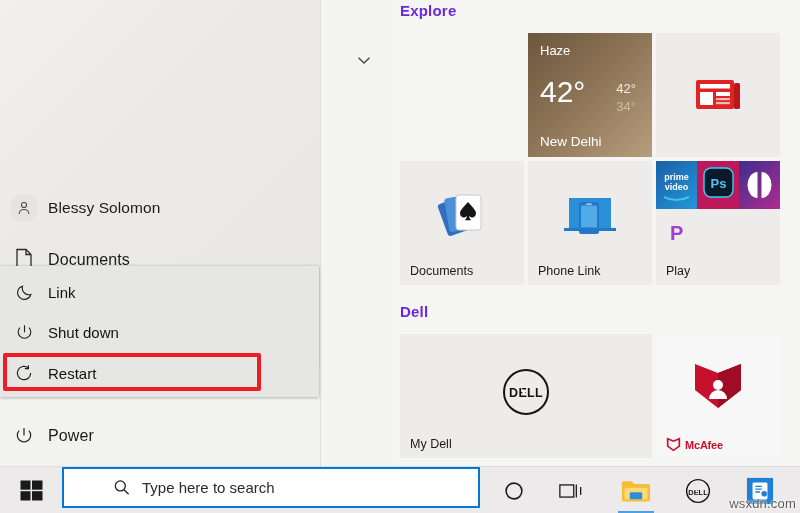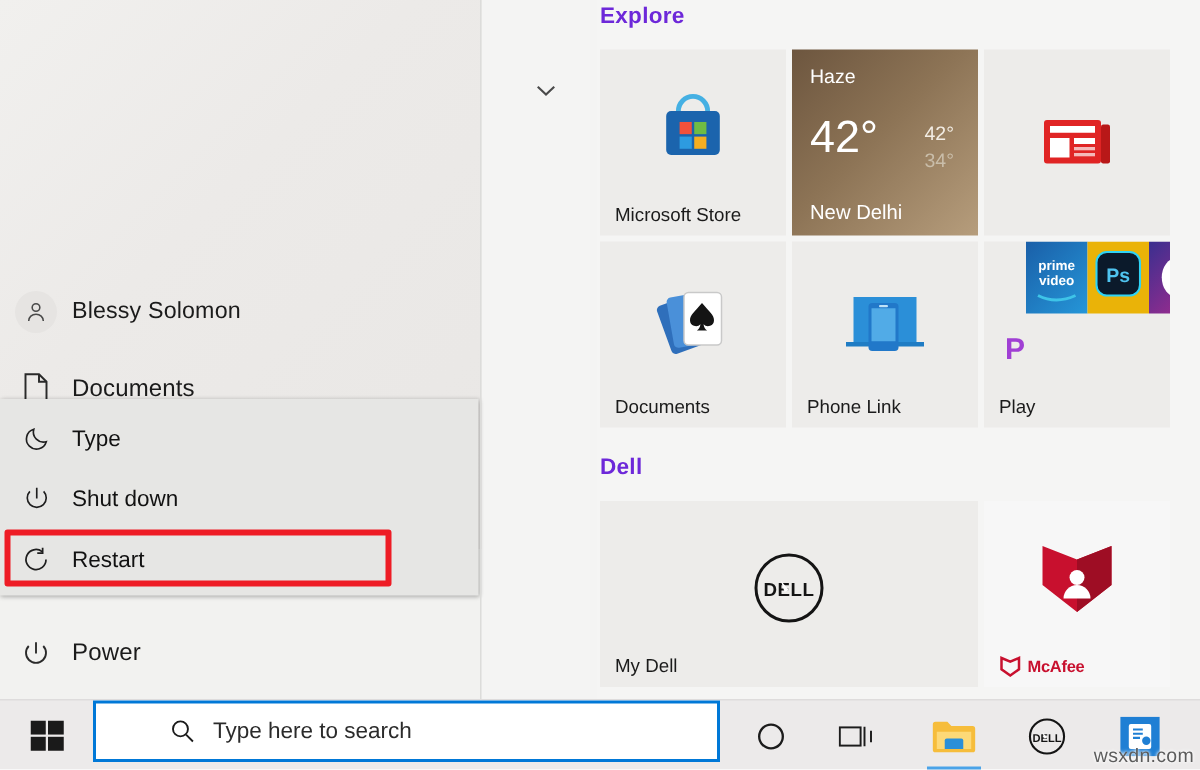--- a/index.html
+++ b/index.html
@@ -325,21 +325,21 @@
       </div>
 
       <div id="power-flyout">
 
         <div class="flyout-item" id="fly-sleep">
           <span class="flyout-icon">
             <svg width="19" height="19" viewBox="0 0 24 24" fill="none" stroke="#1f1f1f" stroke-width="1.4">
               <path d="M20 14.5A8.5 8.5 0 0 1 9.5 4 8.5 8.5 0 1 0 20 14.5z"></path>
             </svg>
           </span>
-          <span class="flyout-label">Type</span>
+          <span class="flyout-label">Link</span>
         </div>
 
         <div class="flyout-item" id="fly-shut">
           <span class="flyout-icon">
             <svg width="19" height="19" viewBox="0 0 24 24" fill="none" stroke="#1f1f1f" stroke-width="1.4">
               <path d="M12 2.8v9"></path>
               <path d="M17.8 5.8a8 8 0 1 1-11.6 0"></path>
             </svg>
           </span>
           <span class="flyout-label">Shut down</span>
@@ -366,34 +366,20 @@
       <svg width="14" height="9" viewBox="0 0 14 9" fill="none" stroke="#4a4a4a" stroke-width="1.4">
         <path d="M1.5 1.8 L7 7 L12.5 1.8"></path>
       </svg>
     </div>
 
     <div id="tiles-pane"></div>
 
     <div class="group-title" id="title-explore">Explore</div>
     <div class="group-title" id="title-dell">Dell</div>
 
-    <div class="tile" id="tile-store">
-      <div class="tile-art" style="top:-16px;">
-        <svg width="52" height="52" viewBox="0 0 64 64">
-          <path d="M20 16 a12 12 0 0 1 24 0" fill="none" stroke="#45b0e3" stroke-width="4"></path>
-          <rect x="10" y="16" width="44" height="36" rx="4" fill="#1b64ad"></rect>
-          <rect x="10" y="16" width="44" height="36" rx="4" fill="url(#bg1)" opacity="0"></rect>
-          <rect x="21" y="25" width="10" height="10" fill="#f2513a"></rect>
-          <rect x="33" y="25" width="10" height="10" fill="#6fbc44"></rect>
-          <rect x="21" y="37" width="10" height="10" fill="#2d9be0"></rect>
-          <rect x="33" y="37" width="10" height="10" fill="#f5ae20"></rect>
-        </svg>
-      </div>
-      <div class="tile-label">Microsoft Store</div>
-    </div>
 
     <div class="tile" id="tile-weather">
       <div class="wx-cond">Haze</div>
       <div class="wx-temp">42°</div>
       <div class="wx-hi">42°</div>
       <div class="wx-lo">34°</div>
       <div class="wx-city">New Delhi</div>
     </div>
 
     <div class="tile" id="tile-news">
@@ -434,28 +420,28 @@
           <rect x="18" y="10" width="20" height="32" rx="2.5" fill="#2178c9"></rect>
           <rect x="20" y="13.5" width="16" height="22" fill="#59b4ec" opacity=".85"></rect>
           <rect x="25" y="11.4" width="6" height="1.4" rx=".7" fill="#bfe3f8"></rect>
         </svg>
       </div>
       <div class="tile-label">Phone Link</div>
     </div>
 
     <div class="tile" id="tile-play">
       <div id="play-strip">
-        <div class="play-chip" style="background:linear-gradient(135deg,#1a5fa8,#2596d8);margin-left:28px;">
+        <div class="play-chip" style="background:linear-gradient(135deg,#1a5fa8,#2596d8);">
           <svg width="41" height="48" viewBox="0 0 41 48">
             <text x="20.5" y="19" font-family="Liberation Sans, sans-serif" font-size="9" font-weight="bold" fill="#ffffff" text-anchor="middle">prime</text>
             <text x="20.5" y="29" font-family="Liberation Sans, sans-serif" font-size="9" font-weight="bold" fill="#ffffff" text-anchor="middle">video</text>
             <path d="M8 36 q12 6 25 0" fill="none" stroke="#3ec4e8" stroke-width="2"></path>
           </svg>
         </div>
-        <div class="play-chip" style="background:#eab308;">
+        <div class="play-chip" style="background:#be185d;text-align:right;">
           <svg width="41" height="48" viewBox="0 0 41 48">
             <rect x="6" y="7" width="29" height="29" rx="7" fill="#0b1a2b" stroke="#2fd3f5" stroke-width="1.4"></rect>
             <text x="20.5" y="27" font-family="Liberation Sans, sans-serif" font-size="13" font-weight="bold" fill="#4fc4f0" text-anchor="middle">Ps</text>
           </svg>
         </div>
         <div class="play-chip" style="background:linear-gradient(135deg,#3a2f8f,#b32b8e);">
           <svg width="41" height="48" viewBox="0 0 41 48">
             <path d="M18.5 11 a10 13 0 0 0 0 26z" fill="#ffffff"></path>
             <path d="M22.5 11 a10 13 0 0 1 0 26z" fill="#ffffff"></path>
           </svg>

